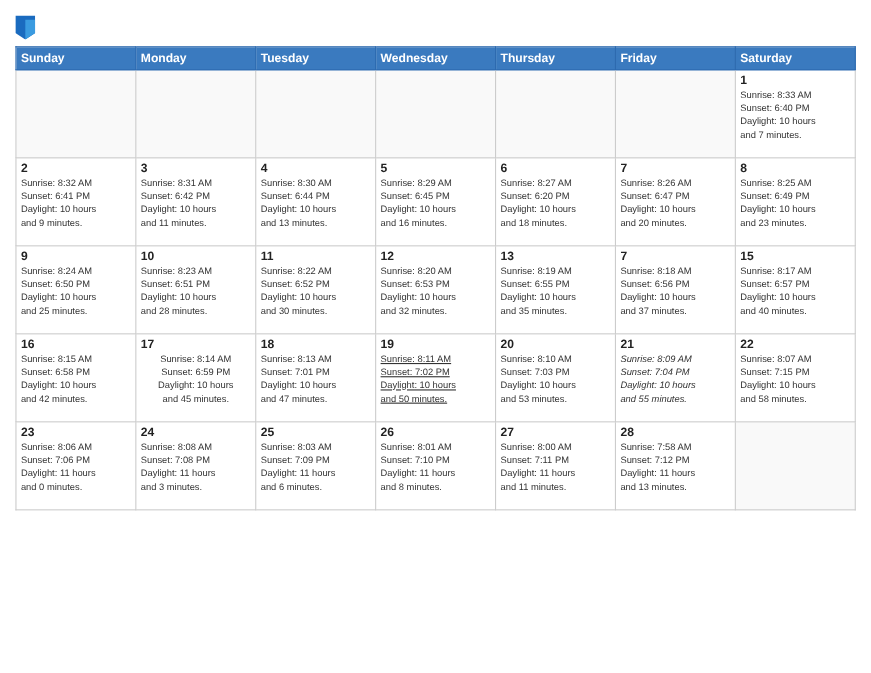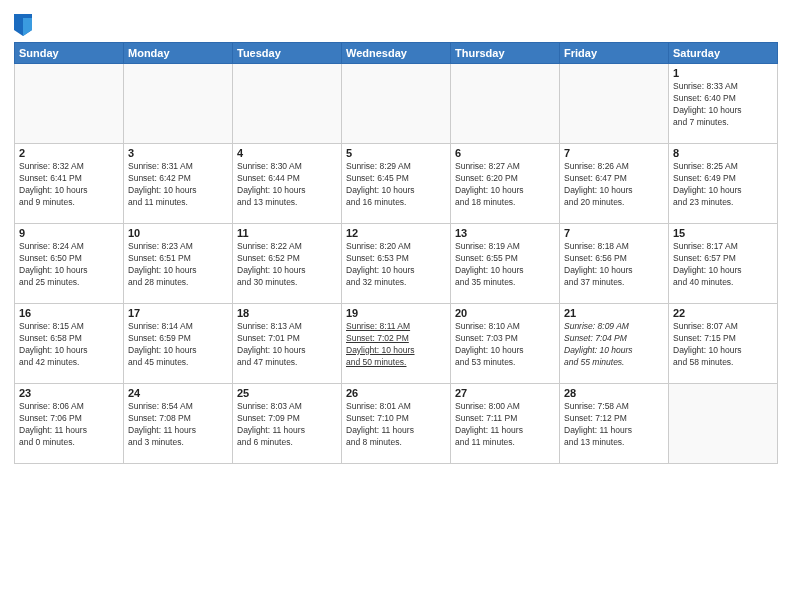--- a/index.html
+++ b/index.html
@@ -246,21 +246,21 @@
         <tr>
           <td>
             <span class="day-number">16</span>
             <div class="day-info" style="white-space: pre-line;">Sunrise: 8:15 AM
 Sunset: 6:58 PM
 Daylight: 10 hours
 and 42 minutes.</div>
           </td>
           <td>
             <span class="day-number">17</span>
-            <div class="day-info" style="white-space: pre-line;">Sunrise: 8:14 AM
+            <div class="day-info" style="white-space: pre-line; text-align: center;">Sunrise: 8:14 AM
 Sunset: 6:59 PM
 Daylight: 10 hours
 and 45 minutes.</div>
           </td>
           <td>
             <span class="day-number">18</span>
             <div class="day-info" style="white-space: pre-line;">Sunrise: 8:13 AM
 Sunset: 7:01 PM
 Daylight: 10 hours
 and 47 minutes.</div>
@@ -297,21 +297,21 @@
         <tr>
           <td>
             <span class="day-number">23</span>
             <div class="day-info" style="white-space: pre-line;">Sunrise: 8:06 AM
 Sunset: 7:06 PM
 Daylight: 11 hours
 and 0 minutes.</div>
           </td>
           <td>
             <span class="day-number">24</span>
-            <div class="day-info" style="white-space: pre-line;">Sunrise: 8:54 AM
+            <div class="day-info" style="white-space: pre-line;">Sunrise: 8:08 AM
 Sunset: 7:08 PM
 Daylight: 11 hours
 and 3 minutes.</div>
           </td>
           <td>
             <span class="day-number">25</span>
             <div class="day-info" style="white-space: pre-line;">Sunrise: 8:03 AM
 Sunset: 7:09 PM
 Daylight: 11 hours
 and 6 minutes.</div>

